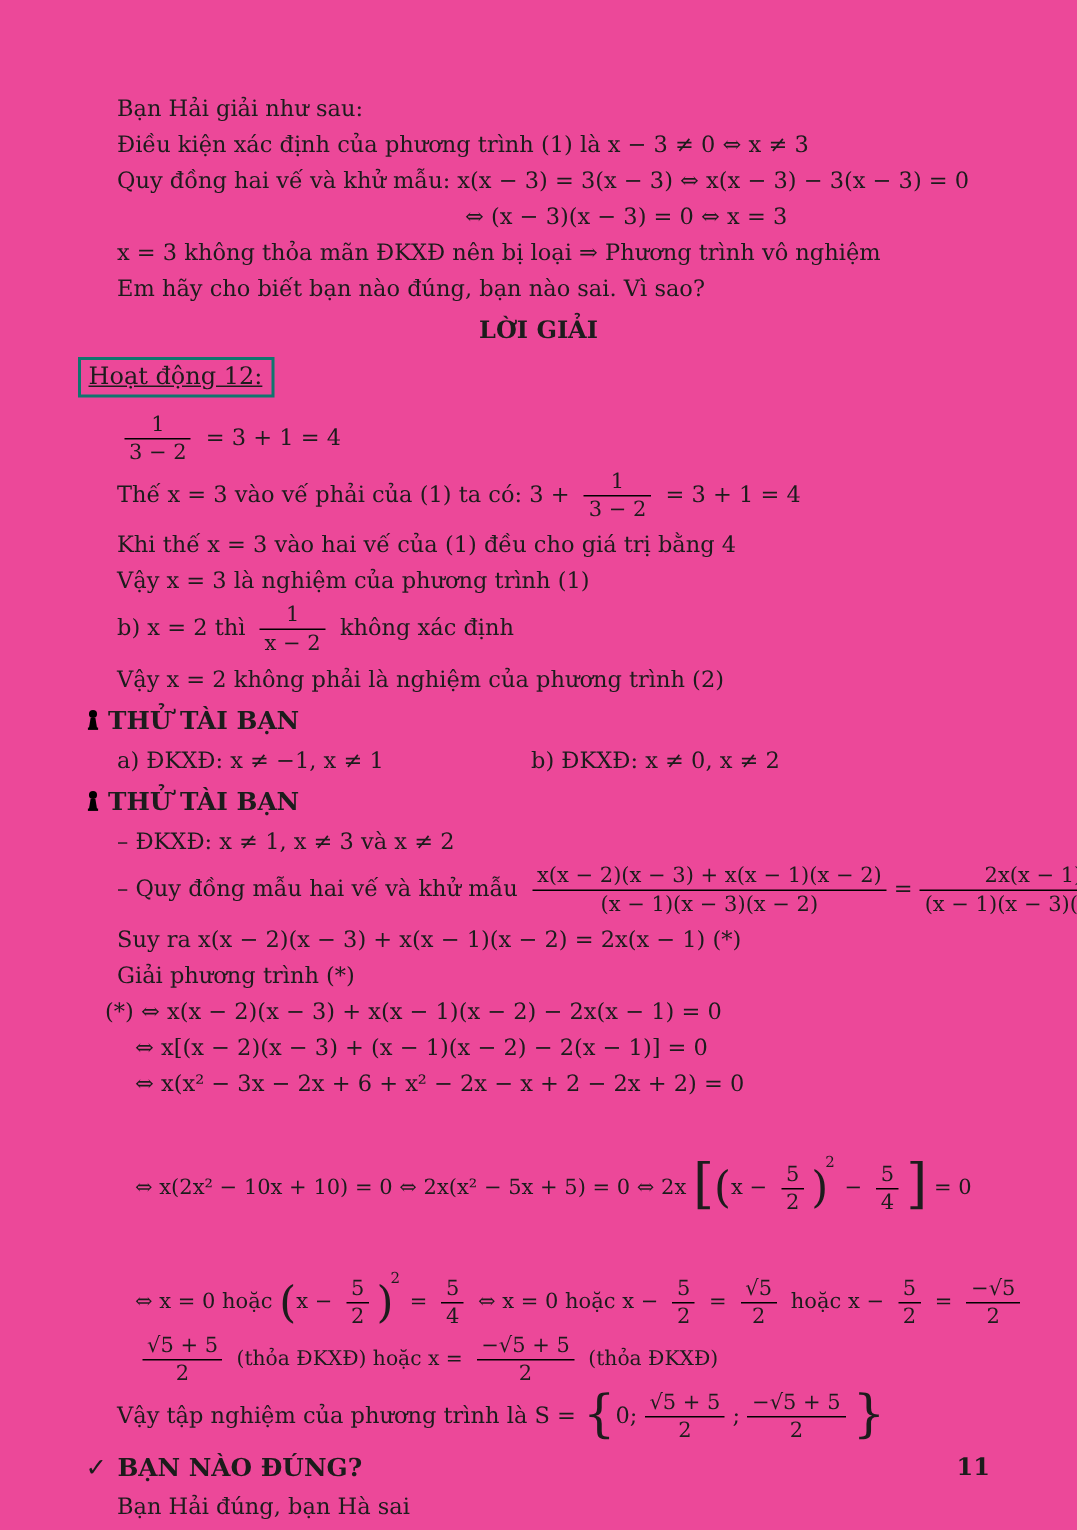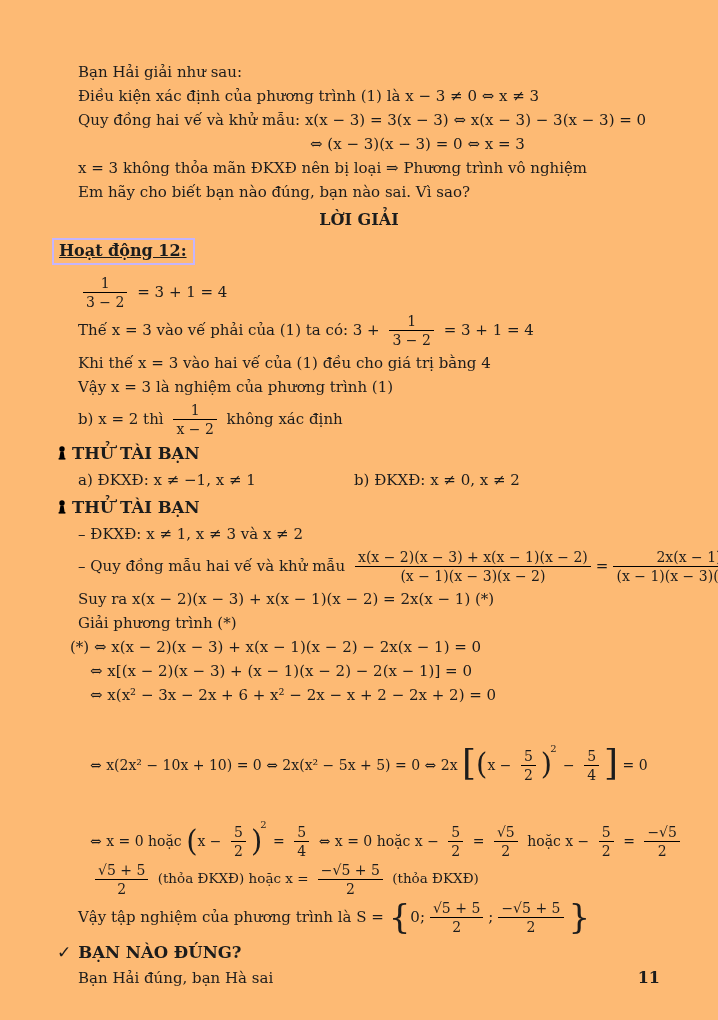--- a/index.html
+++ b/index.html
@@ -2,39 +2,39 @@
 <html><head>
 <meta charset="utf-8">
 <style>
   * { margin:0; padding:0; box-sizing:border-box; }
   html,body { background:#ffffff; }
   body {
     width:718px; height:1020px;
     font-family:"DejaVu Serif","Liberation Serif",serif;
     color:#1c1c1c; font-size:15px; overflow:hidden;
   }
-  .page { position:relative; width:718px; height:1020px; padding:60px 57px 0 57px; background:#fdba74; }
+  .page { position:relative; width:718px; height:1020px; padding:60px 57px 0 57px; background:#ec4899; }
 
   p.ln { line-height:24px; margin:0; }
   .ind { padding-left:21px; }
   .ind-star { padding-left:13px; }
   .ind-eq { padding-left:33px; }
   .ctr-eq { padding-left:253px; }
 
   .mathline { margin:3px 0; line-height:20px; }
   .mathline.ind { padding-left:21px; }
   .nowrap { white-space:nowrap; }
   .fs14 { font-size:14px;margin-top:41px; }
   .fs135 { font-size:13.5px; }
 
   .solution-heading { text-align:center; font-size:16px; font-weight:bold; margin:5px 0 7px 0; line-height:22px; }
 
   .activity-box {
-    display:inline-block; border:2px solid #c4b5fd; padding:1px 6px 3px 5px;
-    font-weight:bold; font-size:16px; margin:0 0 7px -5px;
+    display:inline-block; border:2px solid #0f766e; padding:1px 6px 3px 5px;
+    font-weight:normal; font-size:16px; margin:0 0 7px -5px;
   }
   .activity-box span { text-decoration:underline; }
 
   .frac {
     display:inline-flex; flex-direction:column; vertical-align:middle;
     margin:0 5px; line-height:1.15; font-size:14px; text-align:center;
   }
   .frac > span { display:block; padding:0 3px; }
   .frac .num { border-bottom:1px solid #000; padding-bottom:1px; }
   .frac .den { padding-top:1px; }
@@ -90,20 +90,21 @@
   <p class="ln ind">Vậy x = 3 là nghiệm của phương trình (1)</p>
 
   <p class="mathline ind">
     <span>b) x = 2 thì</span>
     <span class="frac">
         <span class="num">1</span>
         <span class="den">x − 2</span>
       </span>
     <span>không xác định</span>
   </p>
+  <p class="ln ind">Vậy x = 2 không phải là nghiệm của phương trình (2)</p>
 
   <h3 class="section-heading"><span class="bullet-icon"><svg width="10" height="14" viewBox="0 0 10 14">
           <circle cx="5" cy="3" r="2.7" fill="#000"></circle>
           <path d="M2.2 13 L3.4 5.6 h3.2 L7.8 13 z" fill="#000"></path>
           <rect x="1.6" y="12" width="6.8" height="1.6" fill="#000"></rect>
         </svg></span><span>THỬ TÀI BẠN</span></h3>
 
   <p class="ln two-col">
     <span class="col-a">a) ĐKXĐ: x ≠ −1, x ≠ 1</span><span class="col-b">b) ĐKXĐ: x ≠ 0, x ≠ 2</span>
   </p>

